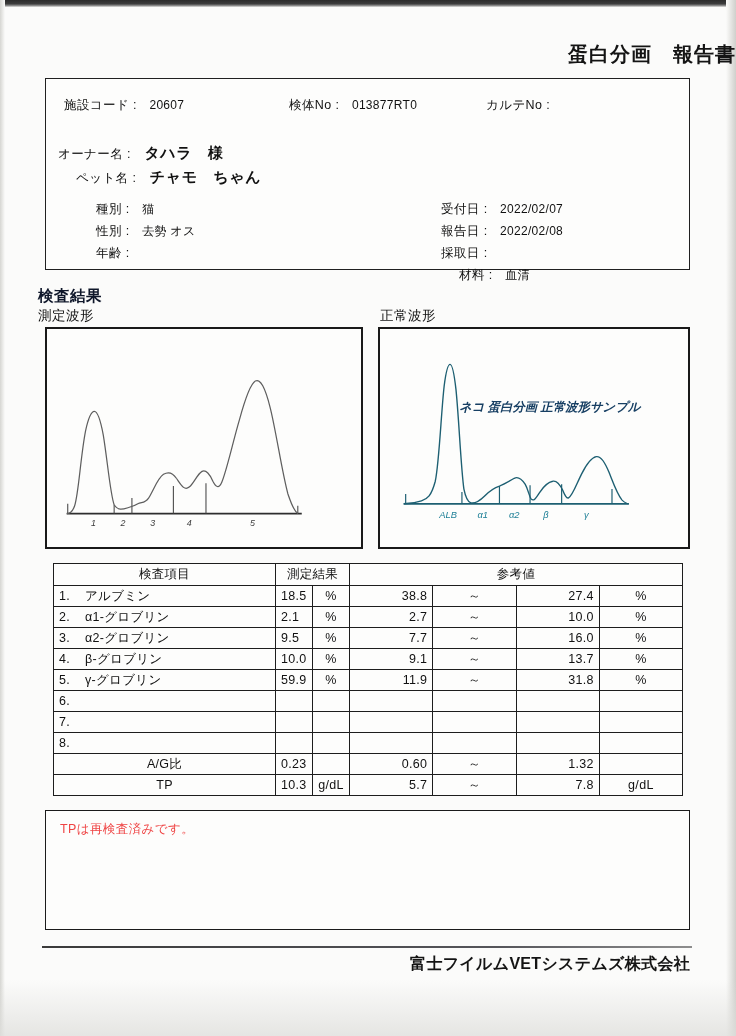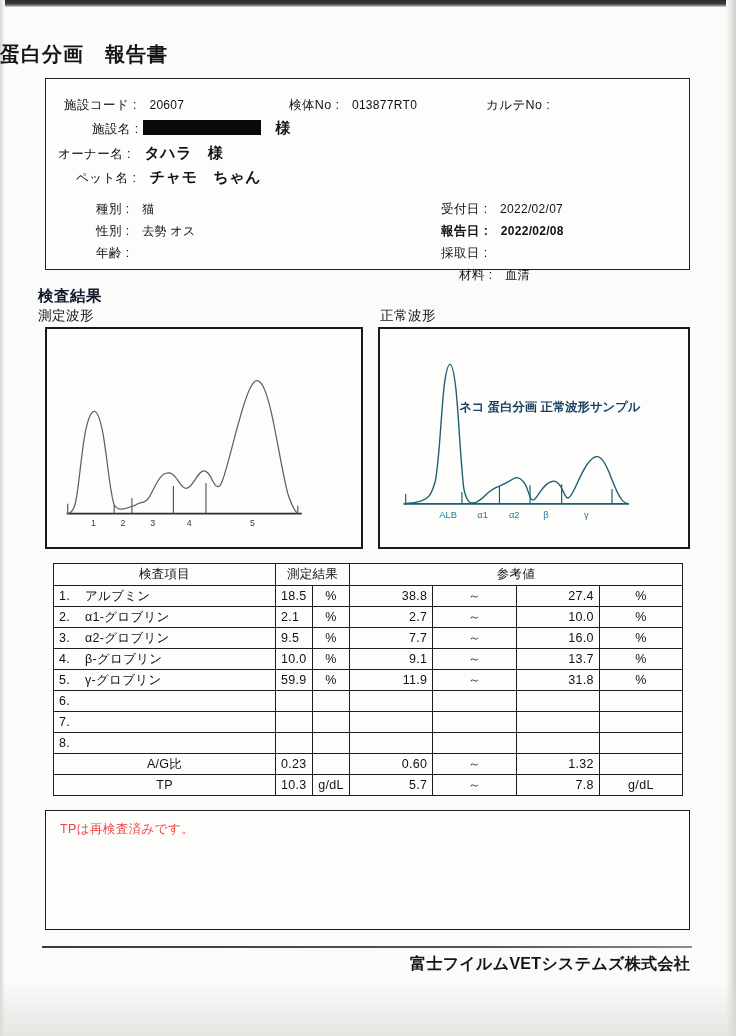--- a/index.html
+++ b/index.html
@@ -44,21 +44,21 @@
     width: 736px; height: 56px;
     background: linear-gradient(to bottom, rgba(225,225,222,0) 0%, rgba(222,222,219,0.75) 100%);
     pointer-events: none;
   }
 
   
   .doc-title {
     position: absolute;
     left: 0; top: 41px;
     width: 736px;
-    text-align: left;
+    text-align: right;
     font-size: 20px;
     font-weight: bold;
     letter-spacing: 1px;
     color: #141414;
   }
 
   
   .header-box {
     position: absolute;
     left: 45px; top: 78px;
@@ -96,20 +96,21 @@
     letter-spacing: .5px;
   }
 
   
   .wave-panel {
     position: absolute;
     border: 2.2px solid #191919;
     box-sizing: border-box;
     background: #fdfdfc;
     overflow: hidden;
+    font-style: italic;
   }
   #panel-measured { left: 45px; top: 327px; width: 318px; height: 222px; }
   #panel-normal   { left: 378px; top: 327px; width: 312px; height: 222px; }
   .wave-svg { display: block; width: 100%; height: 100%; }
 
   
   .results-table {
     position: absolute;
     left: 53px; top: 563px;
     width: 630px;
@@ -196,25 +197,20 @@
     <div class="hdr-row" style="left:243px; top:16px;">
       <span class="lbl lbl-colon">検体No</span>
       <span class="val" style="margin-left:8px;">013877RT0</span>
     </div>
 
     <div class="hdr-row" style="left:440px; top:16px;">
       <span class="lbl lbl-colon">カルテNo</span>
       <span class="val" style="margin-left:8px;"></span>
     </div>
 
-    <div class="hdr-row" style="left:46px; top:40px;">
-      <span class="lbl lbl-colon">施設名</span>
-      <span class="redact"></span>
-      <span class="val-big" style="margin-left:10px;">様</span>
-    </div>
 
     <div class="hdr-row" style="left:12px; top:65px;">
       <span class="lbl lbl-colon">オーナー名</span>
       <span class="val-big" style="margin-left:9px;">タハラ　様</span>
     </div>
 
     <div class="hdr-row" style="left:30px; top:89px;">
       <span class="lbl lbl-colon">ペット名</span>
       <span class="val-big" style="margin-left:9px;">チャモ　ちゃん</span>
     </div>
@@ -232,21 +228,21 @@
     <div class="hdr-row" style="left:50px; top:164px;">
       <span class="lbl lbl-colon">年齢</span>
       <span class="val" style="margin-left:8px;"></span>
     </div>
 
     <div class="hdr-row" style="left:395px; top:120px;">
       <span class="lbl lbl-colon">受付日</span>
       <span class="val" style="margin-left:8px;">2022/02/07</span>
     </div>
 
-    <div class="hdr-row" style="left:395px; top:142px;font-weight:bold;">
+    <div class="hdr-row" style="left:395px; top:142px;">
       <span class="lbl lbl-colon">報告日</span>
       <span class="val" style="margin-left:8px;">2022/02/08</span>
     </div>
 
     <div class="hdr-row" style="left:395px; top:164px;">
       <span class="lbl lbl-colon">採取日</span>
       <span class="val" style="margin-left:8px;"></span>
     </div>
 
     <div class="hdr-row" style="left: 413px; top: 186px;" id="material-row">

